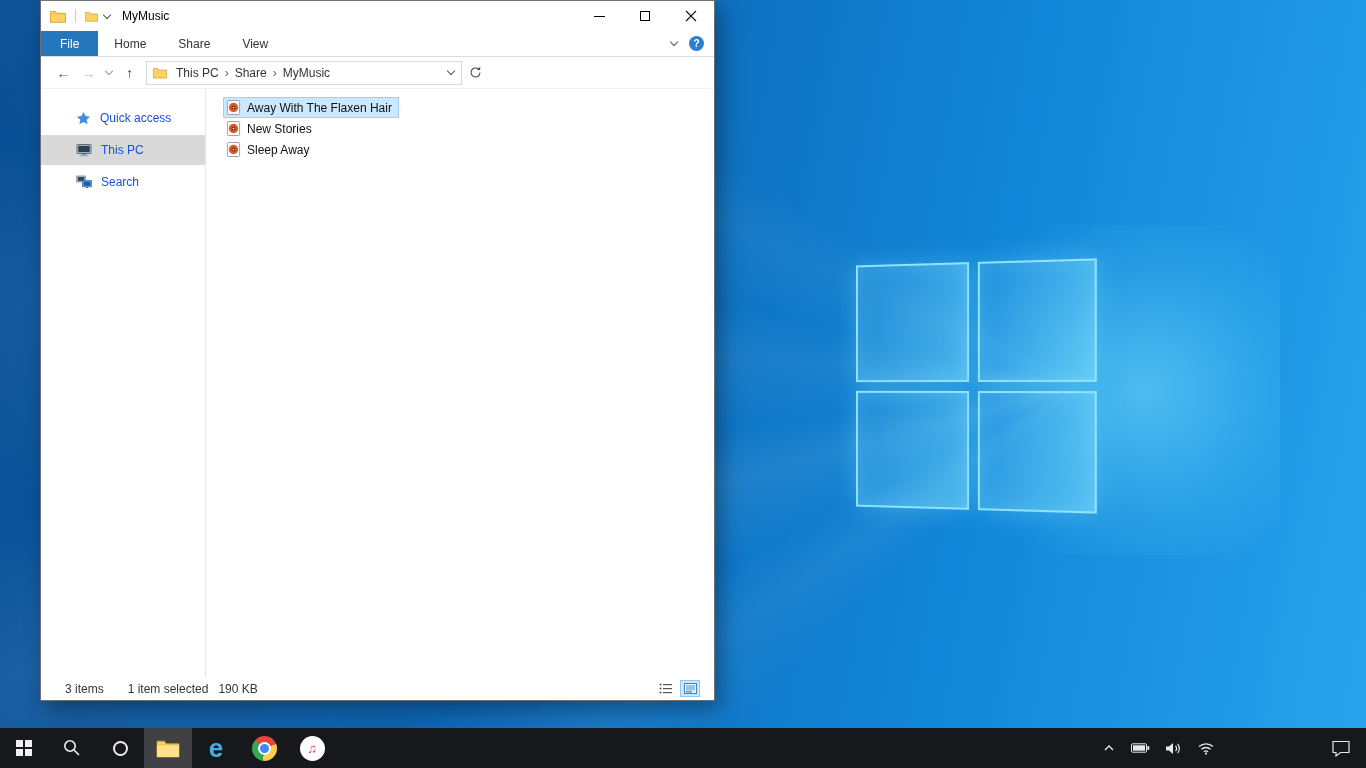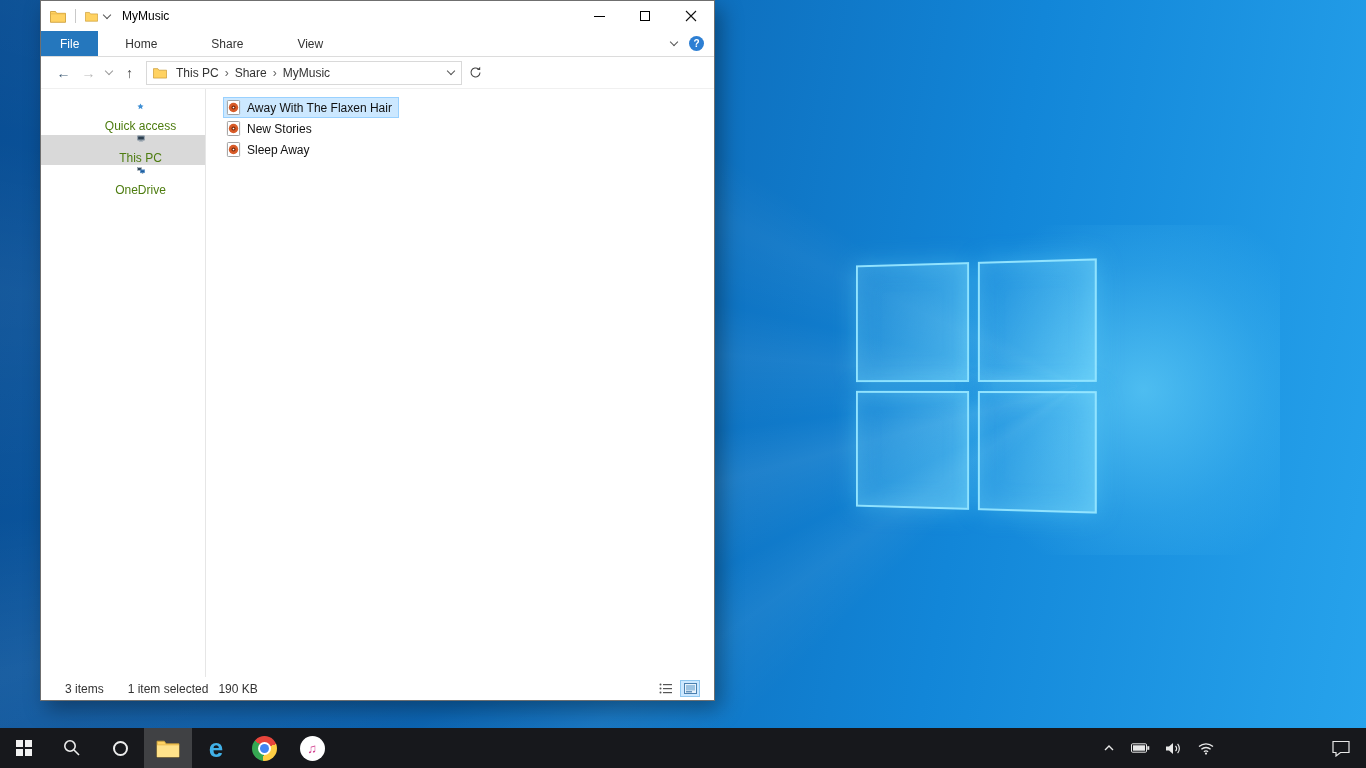--- a/index.html
+++ b/index.html
@@ -39,21 +39,21 @@
   .caption { margin-left: auto; display: flex; height: 100%; }
   .cap-btn { width: 46px; height: 100%; display: flex; align-items: center; justify-content: center; }
   .glyph-min { width: 11px; height: 1px; background: #000; display: block; }
   .glyph-max { width: 10px; height: 10px; border: 1px solid #000; display: block; }
 
   .chev { width: 6px; height: 6px; border-right: 1.2px solid #555; border-bottom: 1.2px solid #555;
     transform: rotate(45deg); display: inline-block; margin-top: -3px; }
 
   .tabrow { flex: 0 0 26px; display: flex; align-items: stretch; border-bottom: 1px solid #dcdcdc;
     font-size: 12px; background: #fff; }
-  .tab { padding: 0 27px; display: flex; align-items: center; color: #333; }
+  .tab { padding: 0 16px; display: flex; align-items: center; color: #333; }
   .tab-file { background: #2577bd; color: #fff; padding: 0 19px; }
   .tabrow-right { margin-left: auto; display: flex; align-items: center; gap: 12px; padding-right: 10px; }
   .help-circle { width: 15px; height: 15px; border-radius: 50%; background: #2d7fd3; color: #fff;
     font-size: 10px; font-weight: bold; display: flex; align-items: center; justify-content: center; }
 
   .addrrow { flex: 0 0 32px; display: flex; align-items: center; padding: 0 10px 0 10px;
     border-bottom: 1px solid #f0f0f0; background: #fff; }
   .navbtn { width: 25px; text-align: center; font-size: 14px; color: #3c5a74; }
   .navbtn.disabled { color: #b9b9b9; }
   .navbtn.up { color: #444; }
@@ -68,21 +68,21 @@
   .refresh { width: 26px; display: flex; justify-content: center; align-items: center; }
   .searchbox { height: 24px; border: 1px solid #d9d9d9; flex: 1; margin-left: 14px;
     display: flex; align-items: center; padding: 0 7px 0 8px; background: #fff; }
   .searchbox input { border: 0; outline: 0; flex: 1; font-size: 12px; font-family: inherit; color: #333;
     background: transparent; }
   .searchbox input::placeholder { color: #7a7a7a; }
 
   .main { flex: 1; display: flex; min-height: 0; background: #fff; }
   .sidebar { width: 165px; border-right: 1px solid #e6e6e6; padding-top: 14px; }
   .side-item { height: 30px; margin-bottom: 2px; display: flex; align-items: center;
-    padding-left: 35px; font-size: 12px; color: #4d7c0f; gap: 9px; flex-direction: column; }
+    padding-left: 35px; font-size: 12px; color: #1d4ed8; gap: 9px; }
   .side-item.selected { background: #d9d9d9; }
 
   .filelist { flex: 1; padding: 8px 0 0 17px; }
   .file-row { height: 21px; display: flex; align-items: center; width: fit-content;
     padding: 0 6px 0 2px; border: 1px solid transparent; font-size: 12px; color: #111; gap: 6px; }
   .file-row.selected { background: #cce8ff; border-color: #99d1ff; }
 
   .statusbar { flex: 0 0 23px; display: flex; align-items: center; padding: 0 14px 0 24px;
     font-size: 12px; color: #333; background: #fff; }
   .st-sel { margin-left: 24px; }
@@ -216,21 +216,21 @@
         <span>This PC</span>
       </div>
       <div class="side-item">
         <svg width="16" height="14" viewBox="0 0 16 14">
             <rect x="0.8" y="1" width="8.5" height="6" fill="#c9d6e2" stroke="#5b6b78" stroke-width=".7"></rect>
             <rect x="1.8" y="2" width="6.5" height="4" fill="#34475a"></rect>
             <rect x="6.5" y="5.5" width="9" height="6.3" fill="#7db5e6" stroke="#2f6ca8" stroke-width=".7"></rect>
             <rect x="7.5" y="6.5" width="7" height="4.3" fill="#1d5c9e"></rect>
             <rect x="9.8" y="11.8" width="2.4" height="1.2" fill="#5b6b78"></rect>
           </svg>
-        <span>OneDrive</span>
+        <span>Search</span>
       </div>
     </div>
 
     <div class="filelist">
       <div class="file-row selected">
         <svg width="15" height="15" viewBox="0 0 16 16">
             <rect x="1.5" y="0.5" width="13" height="15" rx="1" fill="#fff" stroke="#9a9a9a"></rect>
             <circle cx="8" cy="8" r="5" fill="#d85b28"></circle>
             <circle cx="8" cy="8" r="2.2" fill="#7e2a08"></circle>
             <circle cx="8" cy="8" r="0.9" fill="#fff"></circle>

